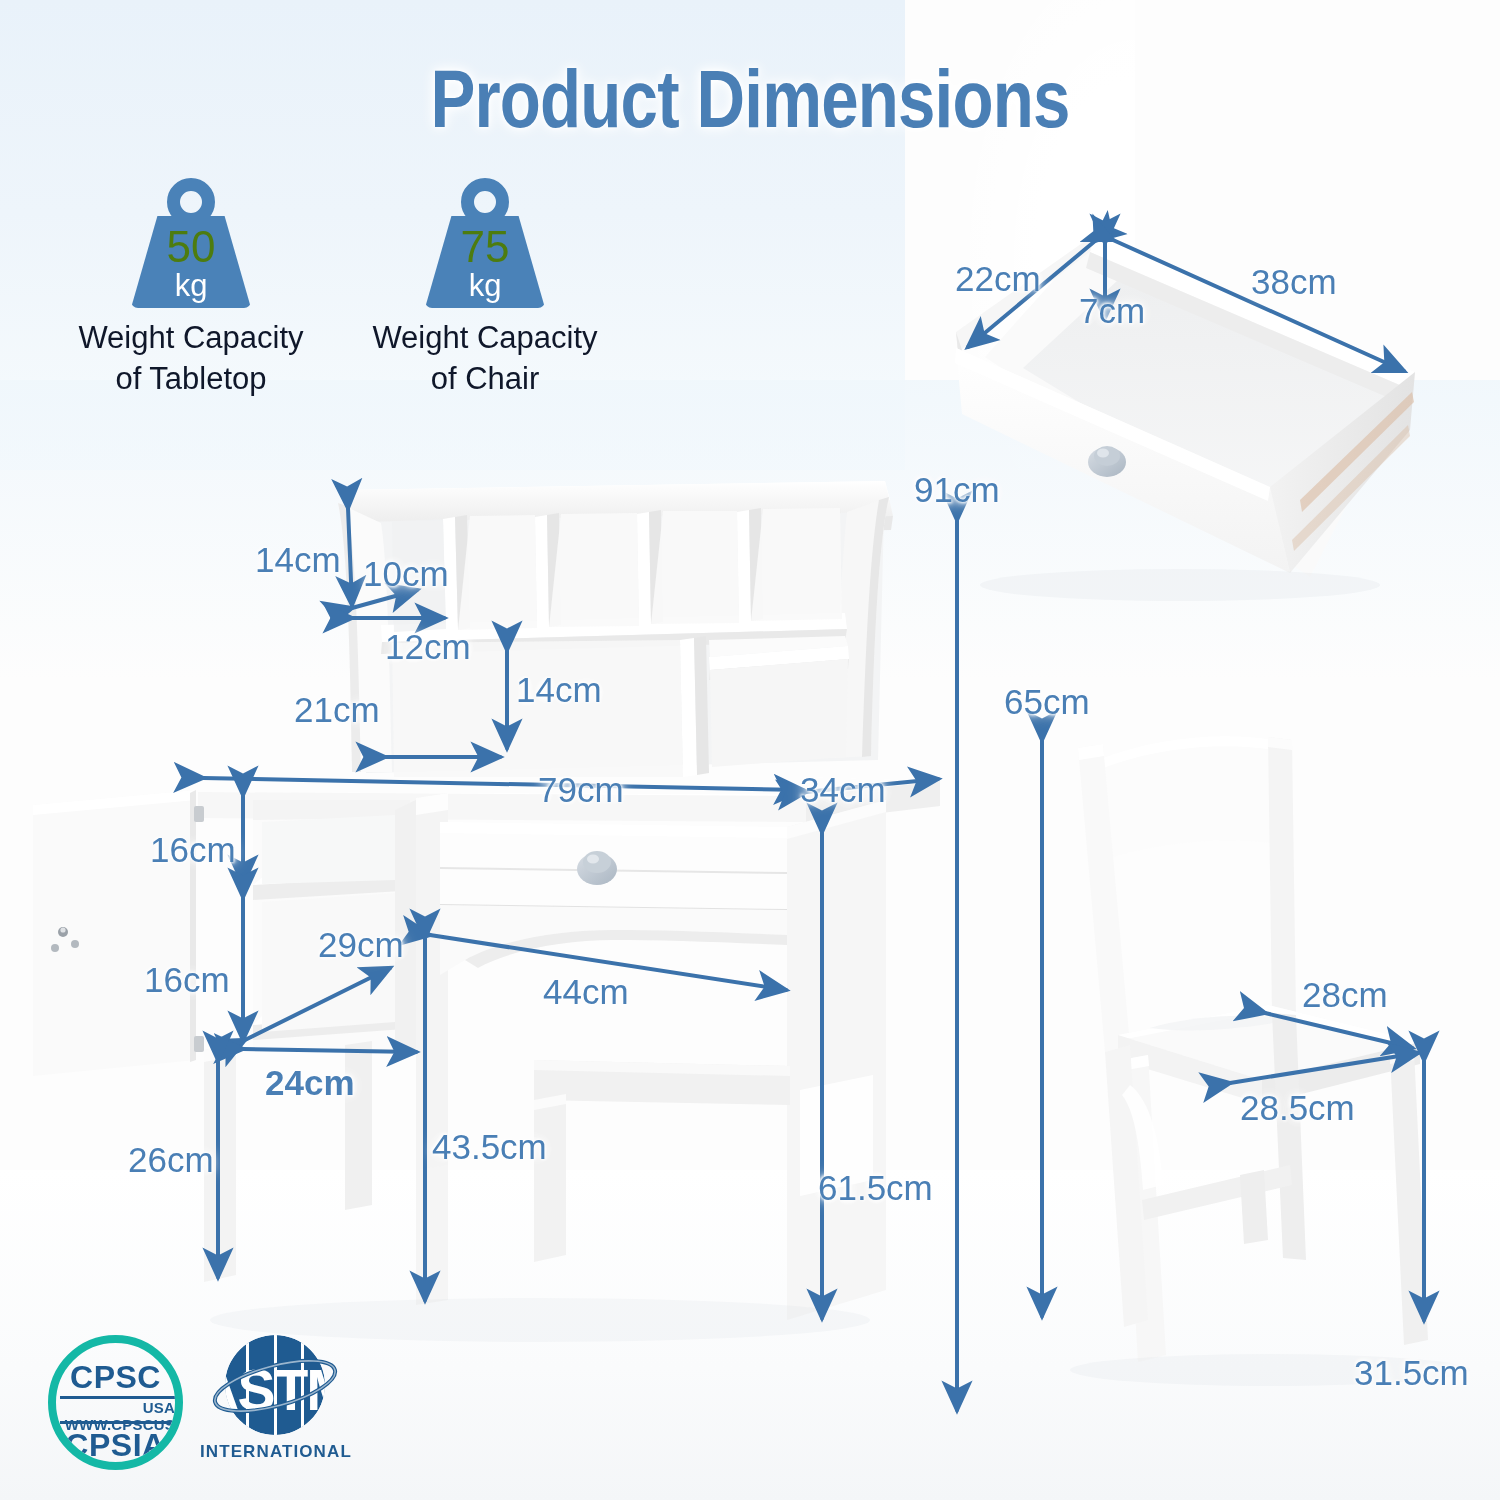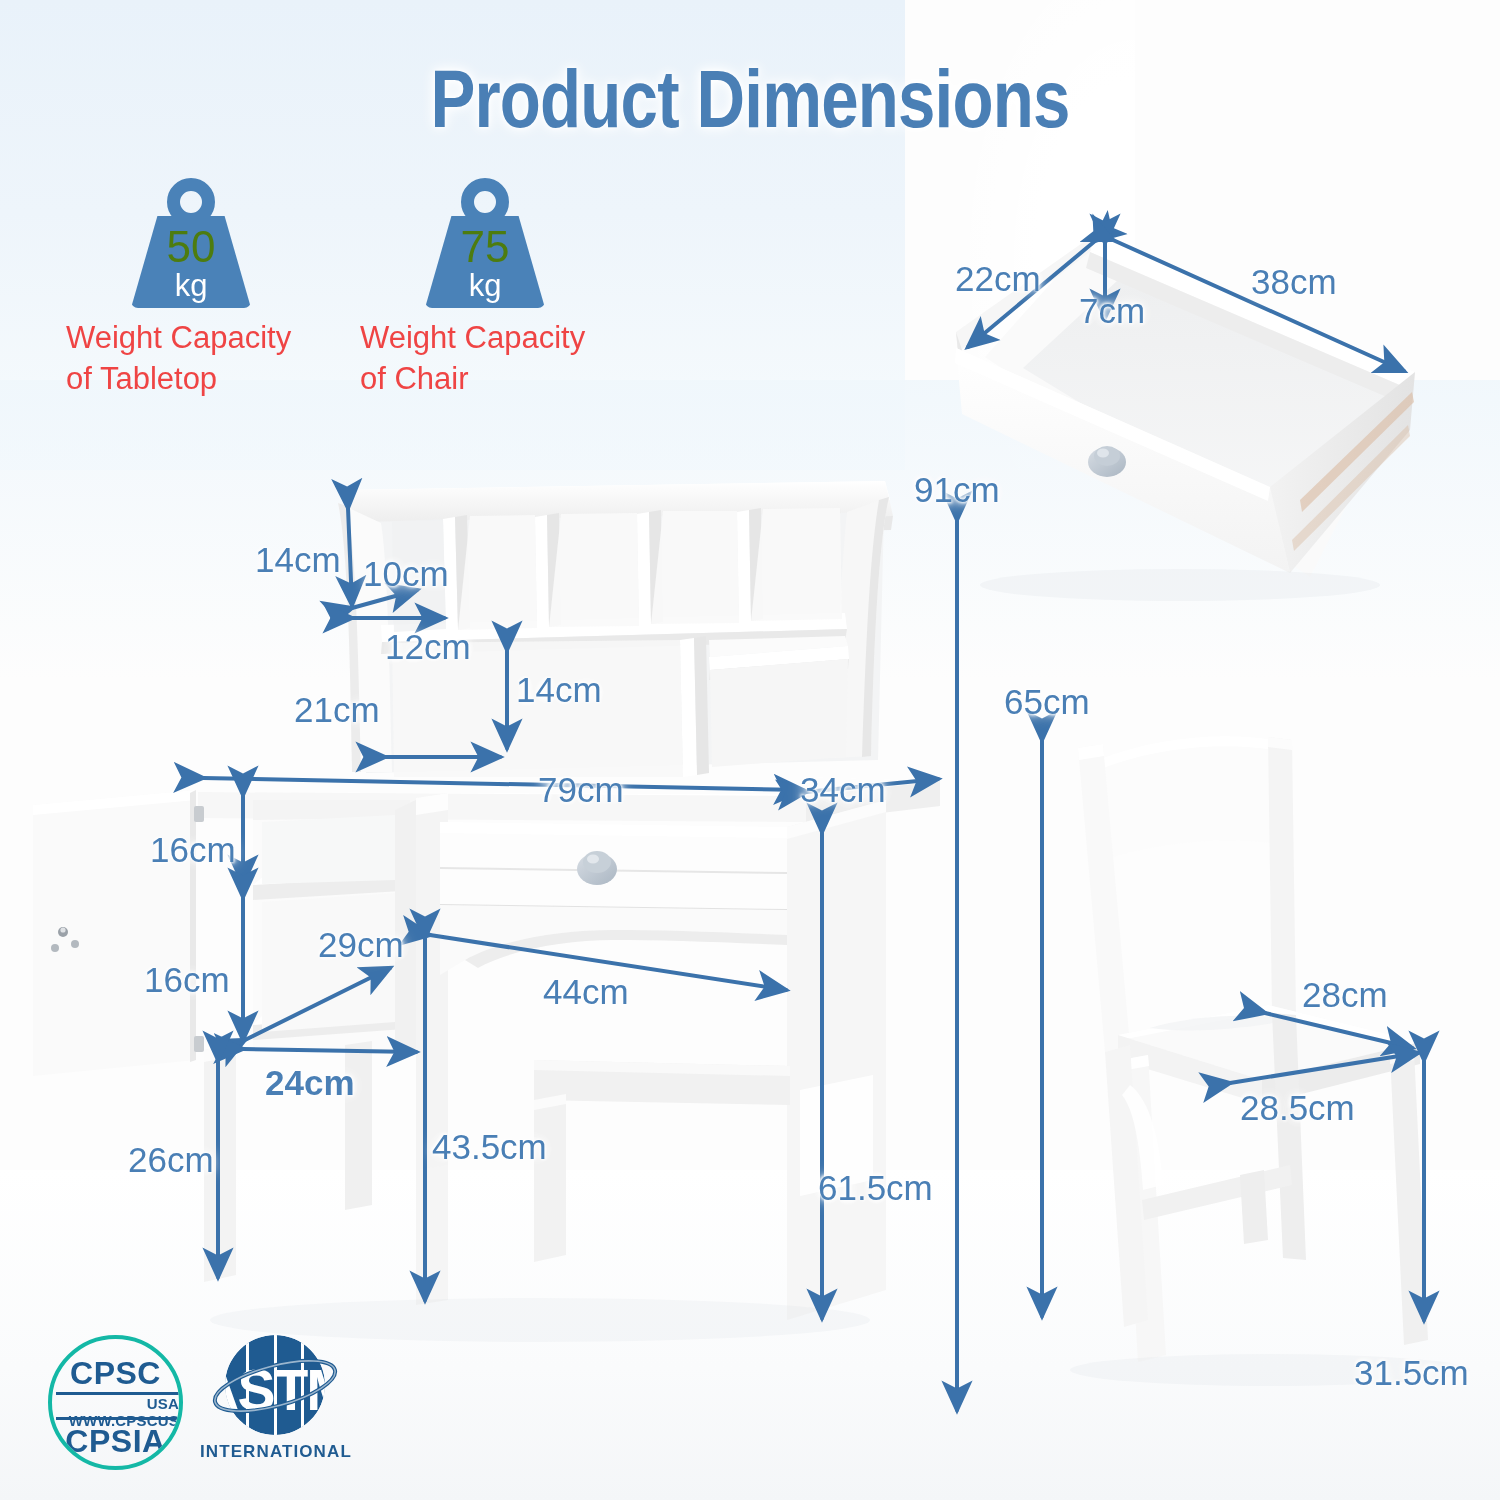--- a/index.html
+++ b/index.html
@@ -55,34 +55,34 @@
   }
   .wnum{
     position:absolute;left:0;top:47px;width:120px;text-align:center;
     font-size:44px;font-weight:normal;color:#4d7c0f;line-height:1;
   }
   .wunit{
     position:absolute;left:0;top:92px;width:120px;text-align:center;
     font-size:31px;color:#fff;line-height:1;
   }
   .wlabel{
-    margin-top:10px;text-align:left;color:#ef4444;
+    margin-top:10px;text-align:center;color:#0f172a;
     font-size:31px;line-height:1.32;white-space:pre-line;
   }
 
   
   .dim{
     position:absolute;color:#4a7fb5;font-size:35px;white-space:nowrap;
     text-shadow:0 0 6px #fff,0 0 11px #fff,0 0 16px #fff,1px 1px 3px #fff,-1px -1px 3px #fff;
   }
 
   
   .cpsc{
     position:absolute;left:48px;top:1335px;width:135px;height:135px;
-    border:4px solid #14b8a6;border-radius:50%;box-sizing:border-box;
+    border:8px solid #14b8a6;border-radius:50%;box-sizing:border-box;
     color:#1f5b91;overflow:hidden;
   }
   .cpsc .l1{position:absolute;left:0;top:16px;width:100%;text-align:center;font-size:32px;font-weight:bold;letter-spacing:.5px;}
   .cpsc .rule{position:absolute;left:4px;top:53px;width:127px;height:3px;background:#1f5b91;}
   .cpsc .l2{position:absolute;left:0;top:56px;width:100%;text-align:right;font-size:15px;font-weight:bold;letter-spacing:.2px;}
   .cpsc .rule2{position:absolute;left:4px;top:78px;width:127px;height:3px;background:#1f5b91;}
   .cpsc .l3{position:absolute;left:0;top:84px;width:100%;text-align:center;font-size:32px;font-weight:bold;letter-spacing:.5px;}
 
   .astm{position:absolute;left:200px;top:1330px;width:150px;height:150px;}
   .astm .title-txt{

